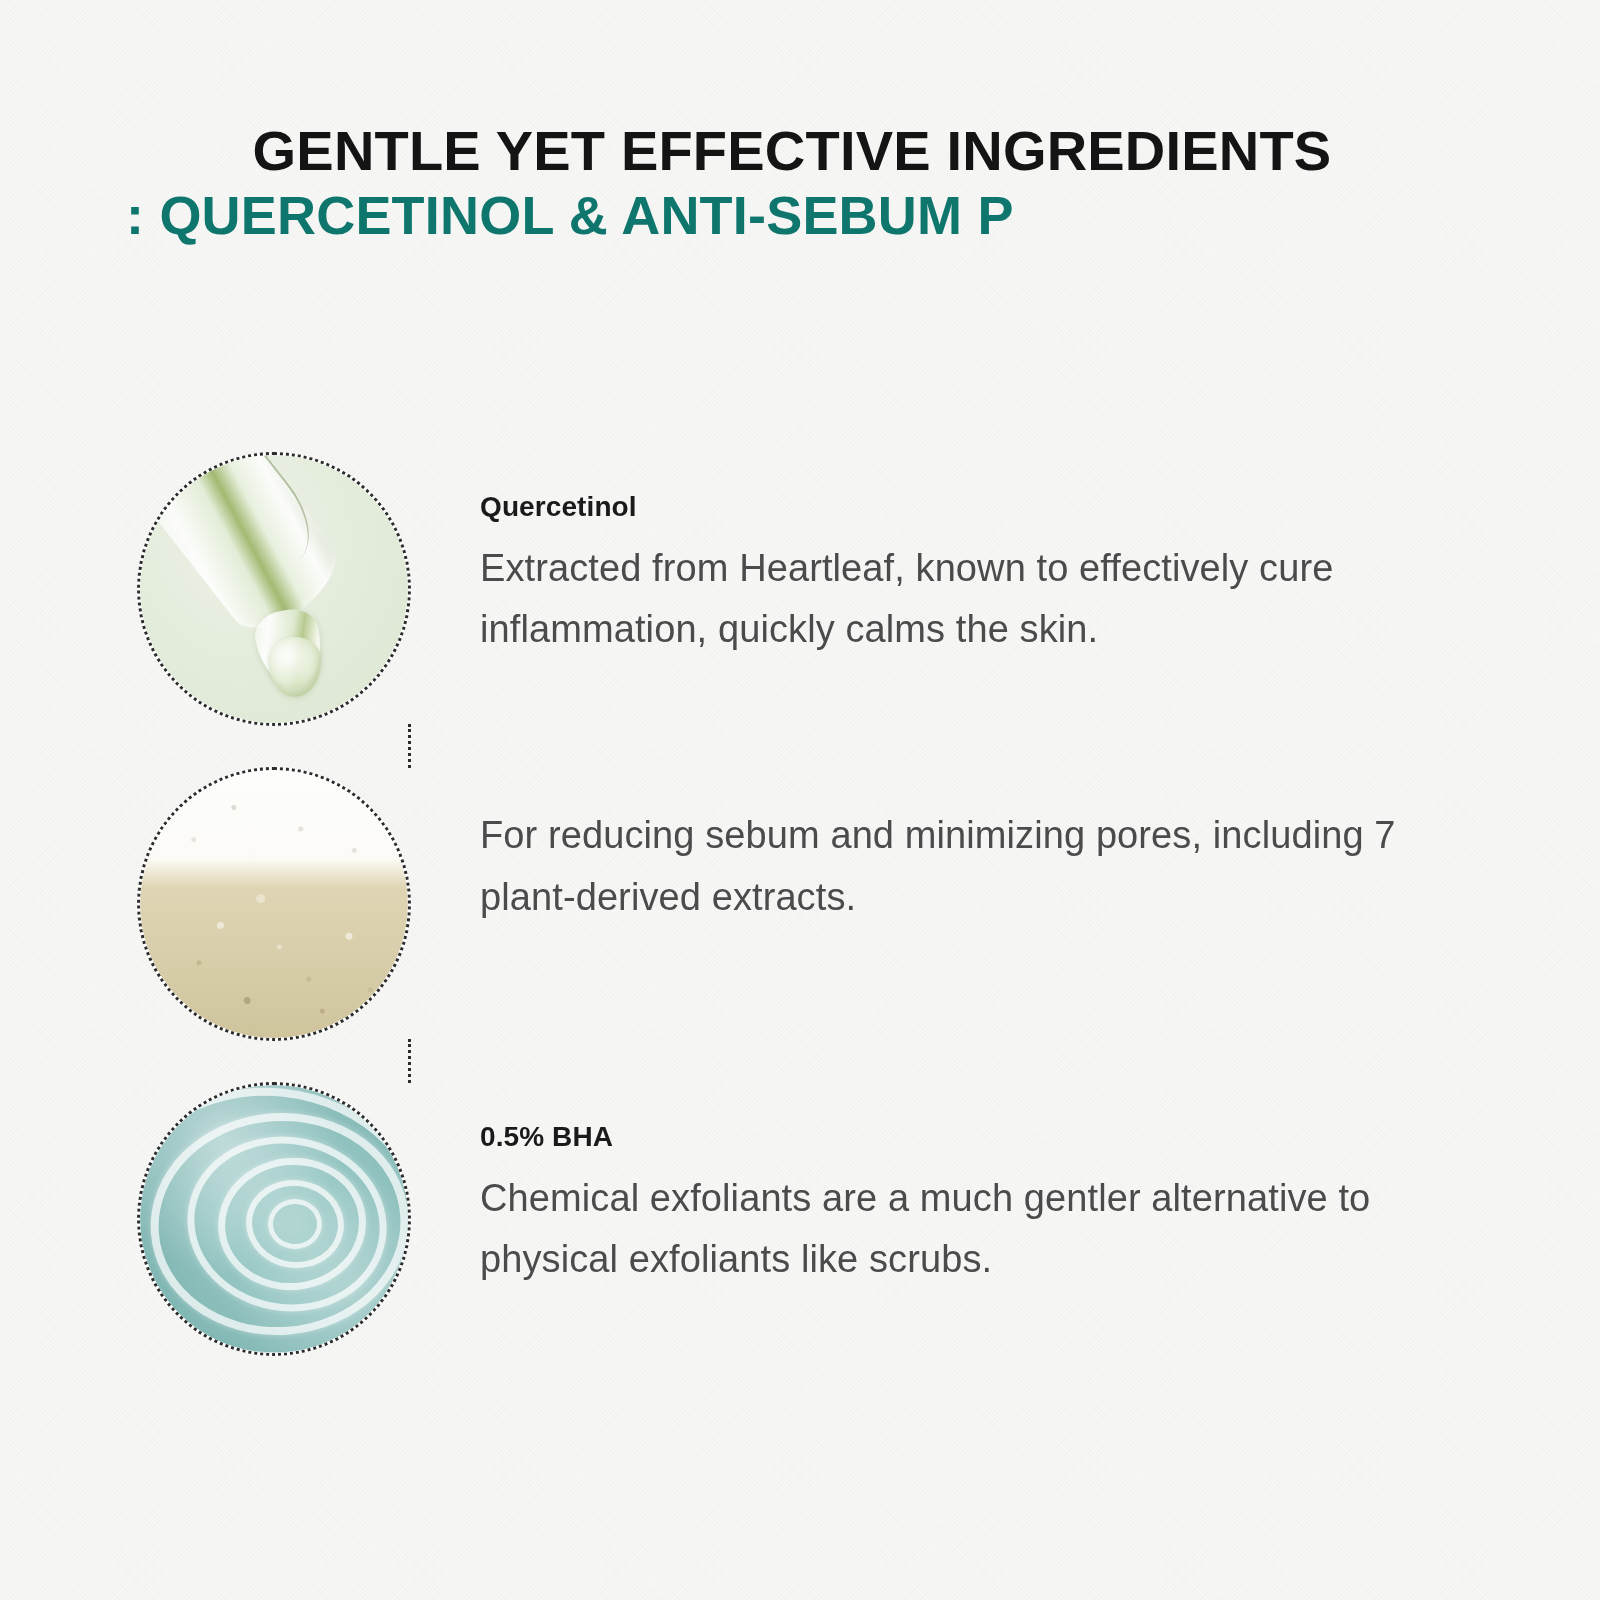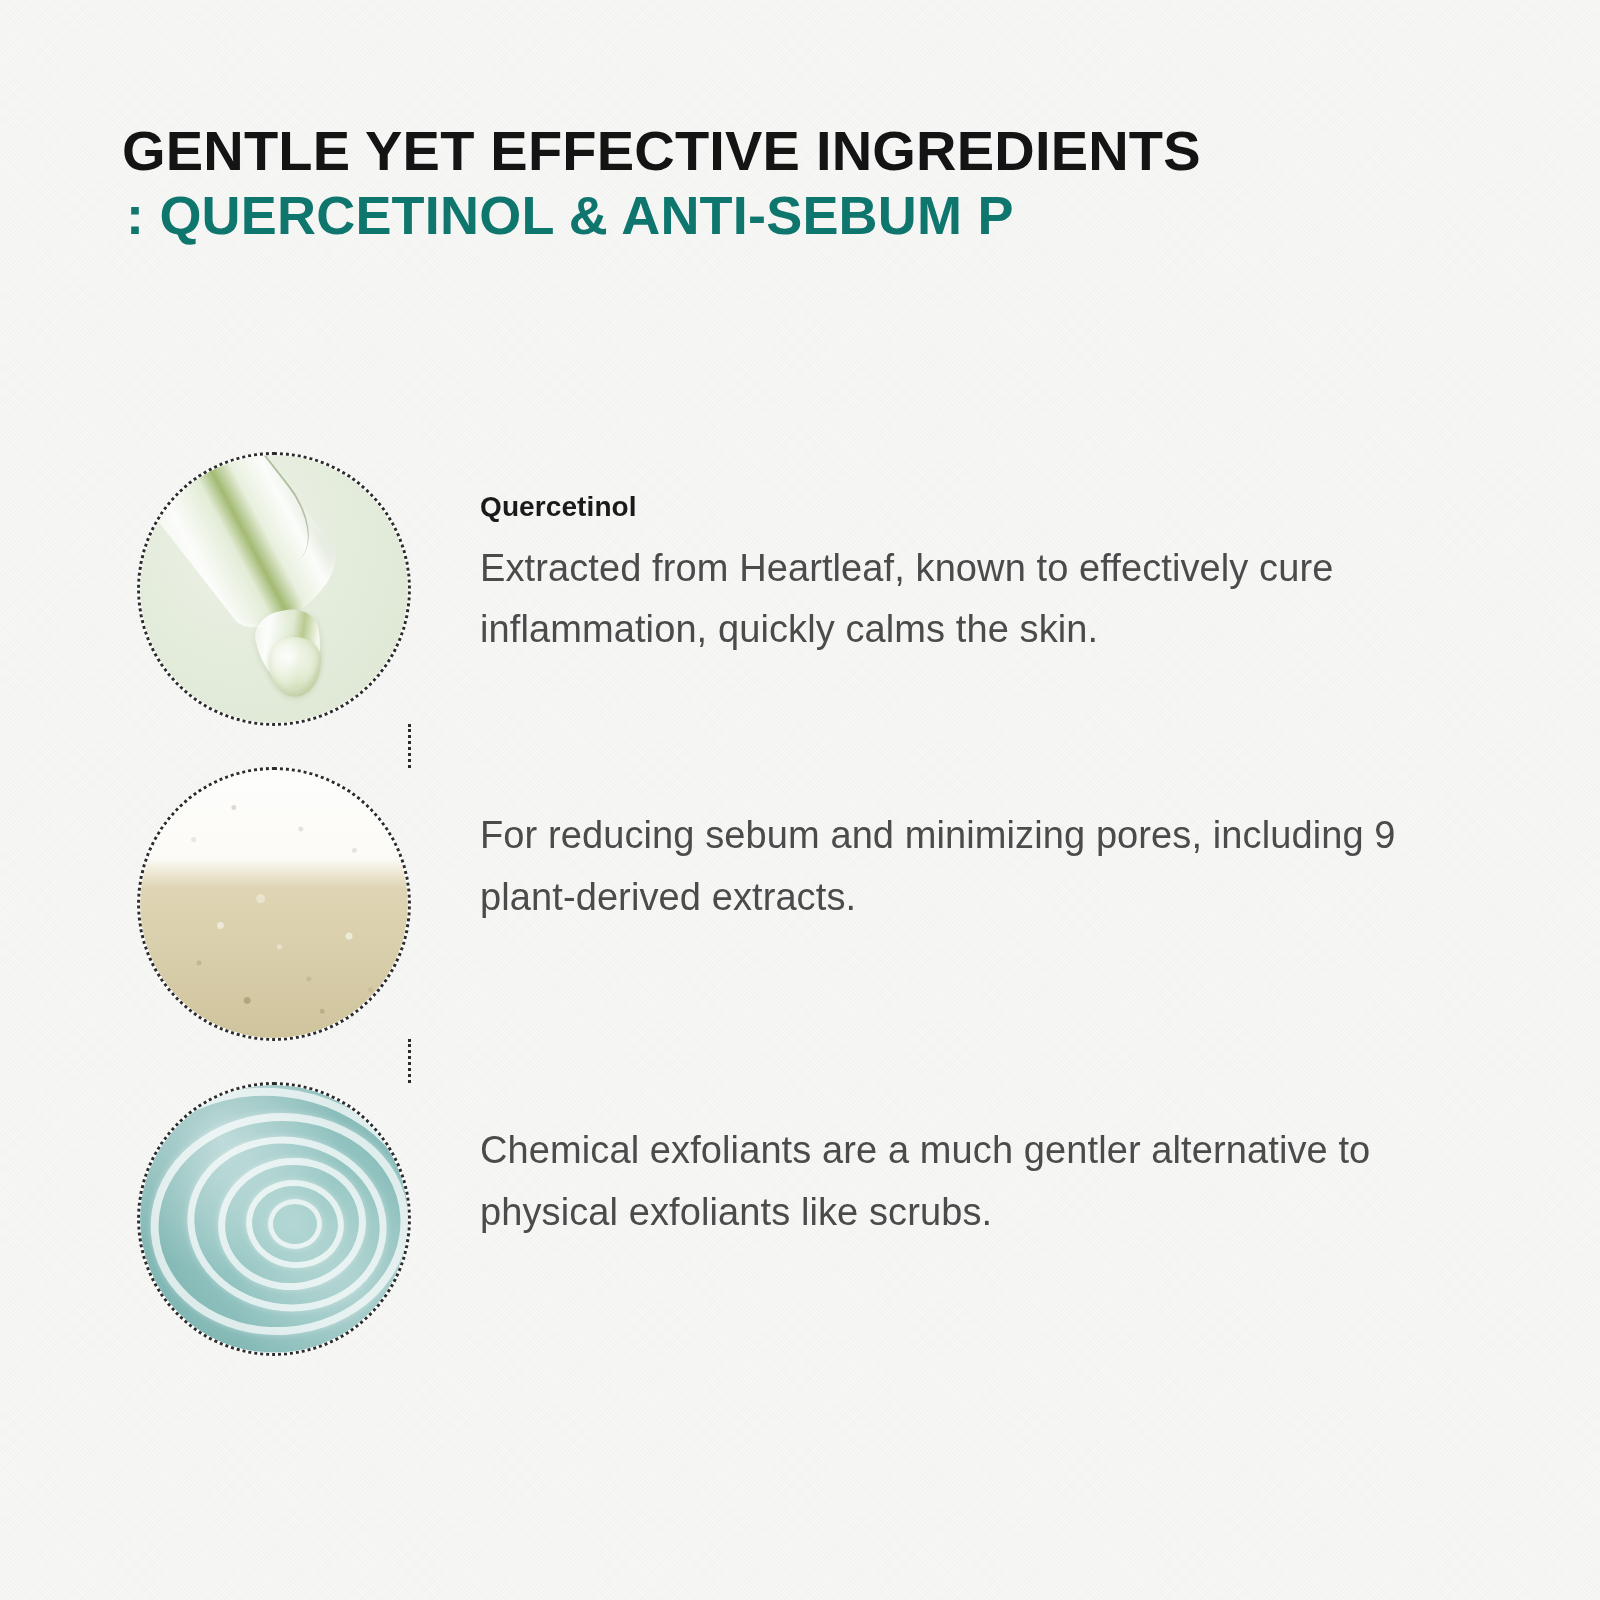--- a/index.html
+++ b/index.html
@@ -39,20 +39,21 @@
     width: 1340px;
   }
   .heading-line-1 {
     font-size: 56px;
     font-weight: 700;
     letter-spacing: 0.2px;
     color: #141414;
     line-height: 1.18;
     margin: 0;
     white-space: nowrap;
+    text-align: center;
   }
   .heading-line-2 {
     font-size: 54px;
     font-weight: 700;
     letter-spacing: 0.2px;
     color: #0f766e;
     line-height: 1.18;
     margin: 0;
     padding-left: 4px;
     white-space: nowrap;
@@ -301,21 +302,21 @@
         <div class="circle">
           <div class="circle-inner">
             <div class="art-sand"></div>
             <div class="sand-speck"></div>
           </div>
         </div>
         <div class="connector"></div>
       </div>
 
       <div class="text-col">
-        <div class="ing-desc">For reducing sebum and minimizing pores, including 9 plant-derived extracts.</div>
+        <div class="ing-desc">For reducing sebum and minimizing pores, including 7 plant-derived extracts.</div>
       </div>
     </div>
 
     <div class="row">
 
       <div class="media-col">
         <div class="circle">
           <div class="circle-inner">
             <div class="art-water">
               <div class="ripple r7"></div>
@@ -325,18 +326,19 @@
               <div class="ripple r3"></div>
               <div class="ripple r2"></div>
               <div class="ripple r1"></div>
               <div class="water-sheen"></div>
             </div>
           </div>
         </div>
       </div>
 
       <div class="text-col">
+        <div class="ing-name">0.5% BHA</div>
         <div class="ing-desc">Chemical exfoliants are a much gentler alternative to physical exfoliants like scrubs.</div>
       </div>
     </div>
 
   </div>
 </div>
 
 </body></html>

